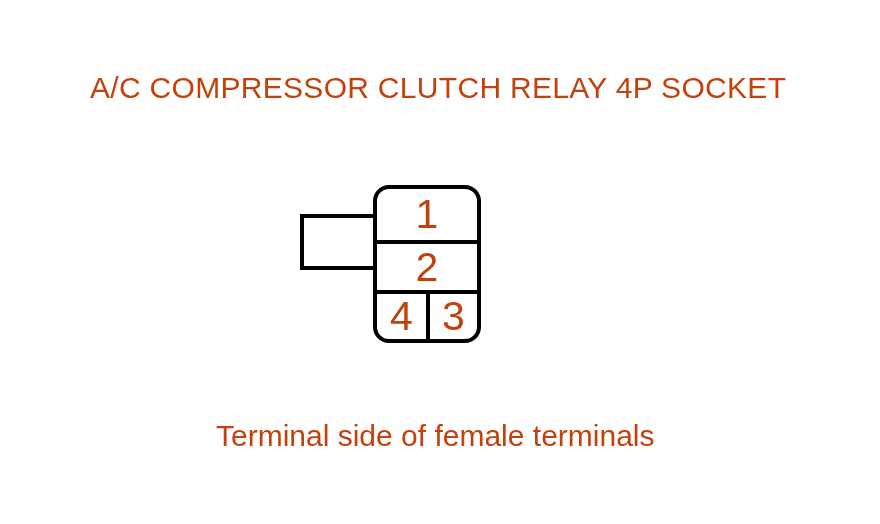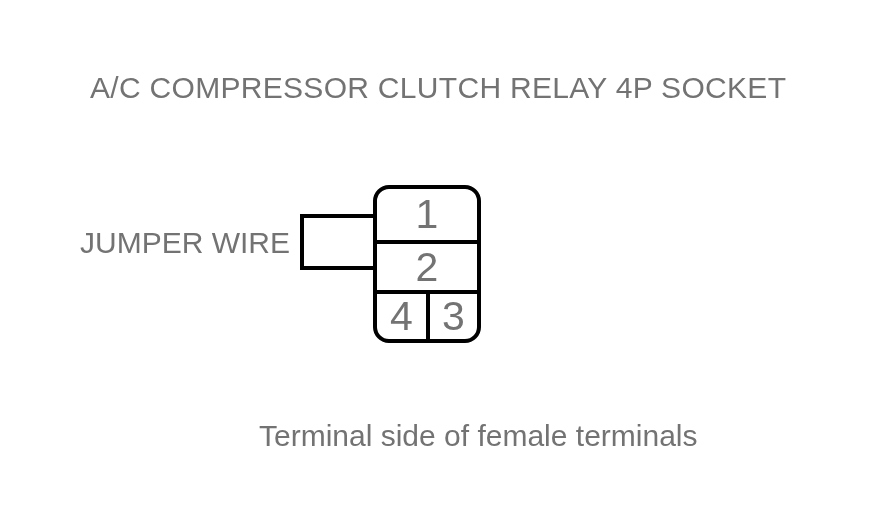--- a/index.html
+++ b/index.html
@@ -6,21 +6,21 @@
     margin: 0;
     padding: 0;
     background: #ffffff;
   }
   .page {
     position: relative;
     width: 880px;
     height: 524px;
     background: #ffffff;
     font-family: "Liberation Sans", "DejaVu Sans", sans-serif;
-    color: #737373;
+    color: #c2410c;
     overflow: hidden;
   }
   .diagram-title {
     position: absolute;
     left: 90px;
     top: 73px;
     font-size: 30px;
     line-height: 1;
     white-space: nowrap;
     letter-spacing: 0.3px;
@@ -43,21 +43,20 @@
     line-height: 1;
     white-space: nowrap;
   }
   .caption {
     position: absolute;
     left: 216px;
     top: 421px;
     font-size: 30px;
     line-height: 1;
     white-space: nowrap;
-    margin-left: 43px;
   }
   .jumper-rect {
     position: absolute;
     left: 300px;
     top: 214px;
     width: 77px;
     height: 56px;
     border: 4px solid #000000;
     box-sizing: border-box;
     background: #ffffff;
@@ -105,21 +104,20 @@
     flex: 1;
   }
 </style>
 </head>
 <body>
 
 <div class="page">
 
   <div class="diagram-title">A/C COMPRESSOR CLUTCH RELAY 4P SOCKET</div>
 
-  <div class="jumper-wire-label">JUMPER WIRE</div>
 
   <div class="jumper-rect"></div>
 
 
   <div class="socket">
     <div class="socket-cell cell-top">
       <span>1</span>
     </div>
     <div class="socket-cell cell-middle">
       <span>2</span>

